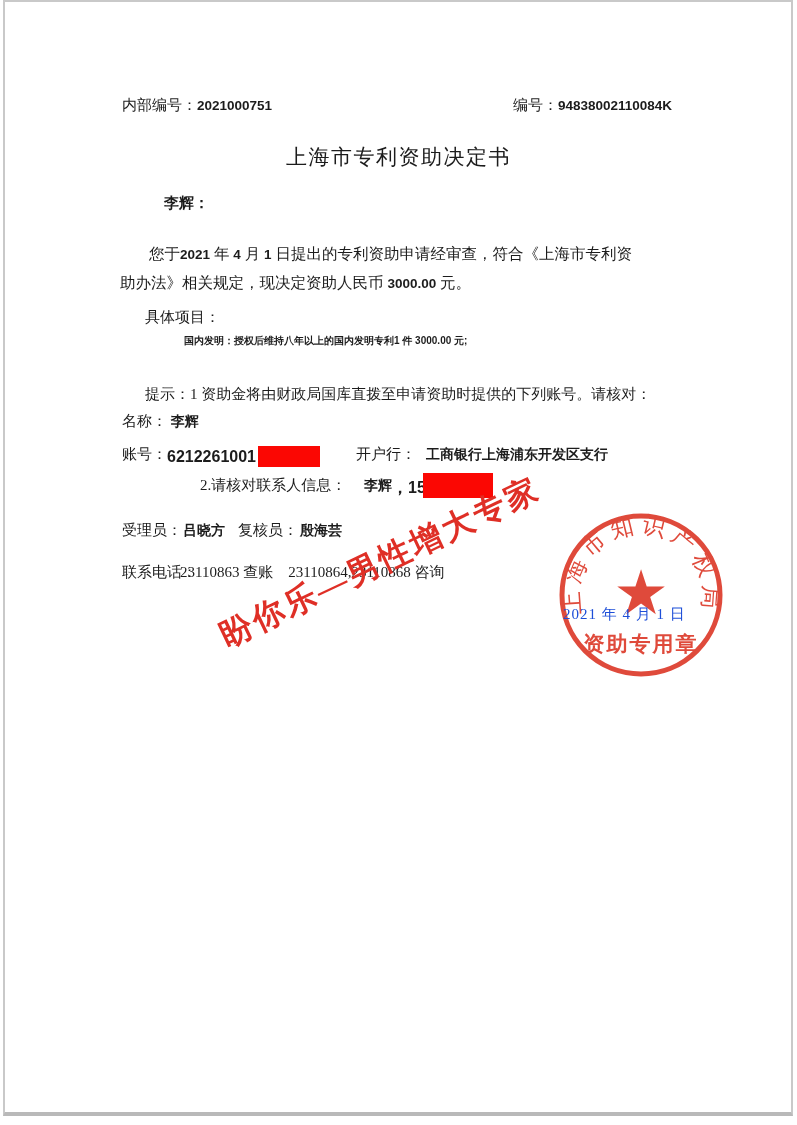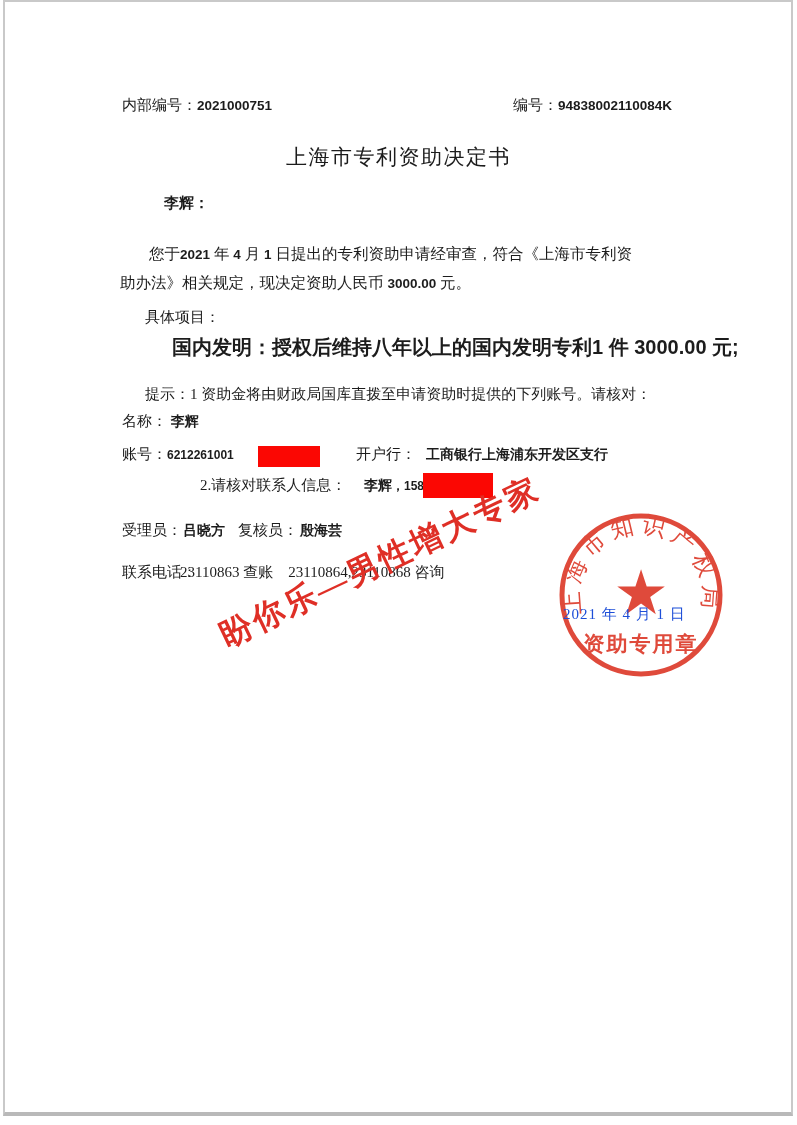--- a/index.html
+++ b/index.html
@@ -21,24 +21,24 @@
     left:0; top:143px; width:797px; text-align:center;
     font-size:21px; letter-spacing:1.5px;
   }
   .salutation { left:164px; top:194px; font-size:15px; }
   .para {
     left:120px; top:240px; width:524px; white-space:normal;
     font-size:15.5px; line-height:27.5px; text-indent:29px;
   }
   .para .num { font-size:13.5px; }
   .detail-heading { left:145px; top:308px;text-align:center; }
-  .detail-item { left:172px; top:334px; font-size:20px; }
+  .detail-item { left:184px; top:334px; font-size:10px; }
   .notice { left:145px; top:385px; }
   .val14 { font-size:14px; }
-  .val13 { font-size:12px; }
+  .val13 { font-size:16px; }
   .redbox { position:absolute; z-index:4; }
   .box1 { left:258px; top:446px; width:62px; height:21px; }
   .box2 { left:423px; top:473px; width:70px; height:25px; }
   .watermark {
     left:213px; top:618px; z-index:5;
     font-size:32px; letter-spacing:3px; font-weight:600;
     transform:rotate(-25.5deg); transform-origin:0 0;
   }
   .seal { left:556px; top:510px; z-index:3; opacity:0.92; }
   .date-line { left:563px; top:605px; z-index:6; font-size:15px; letter-spacing:1px; color:#1d4ed8; }

